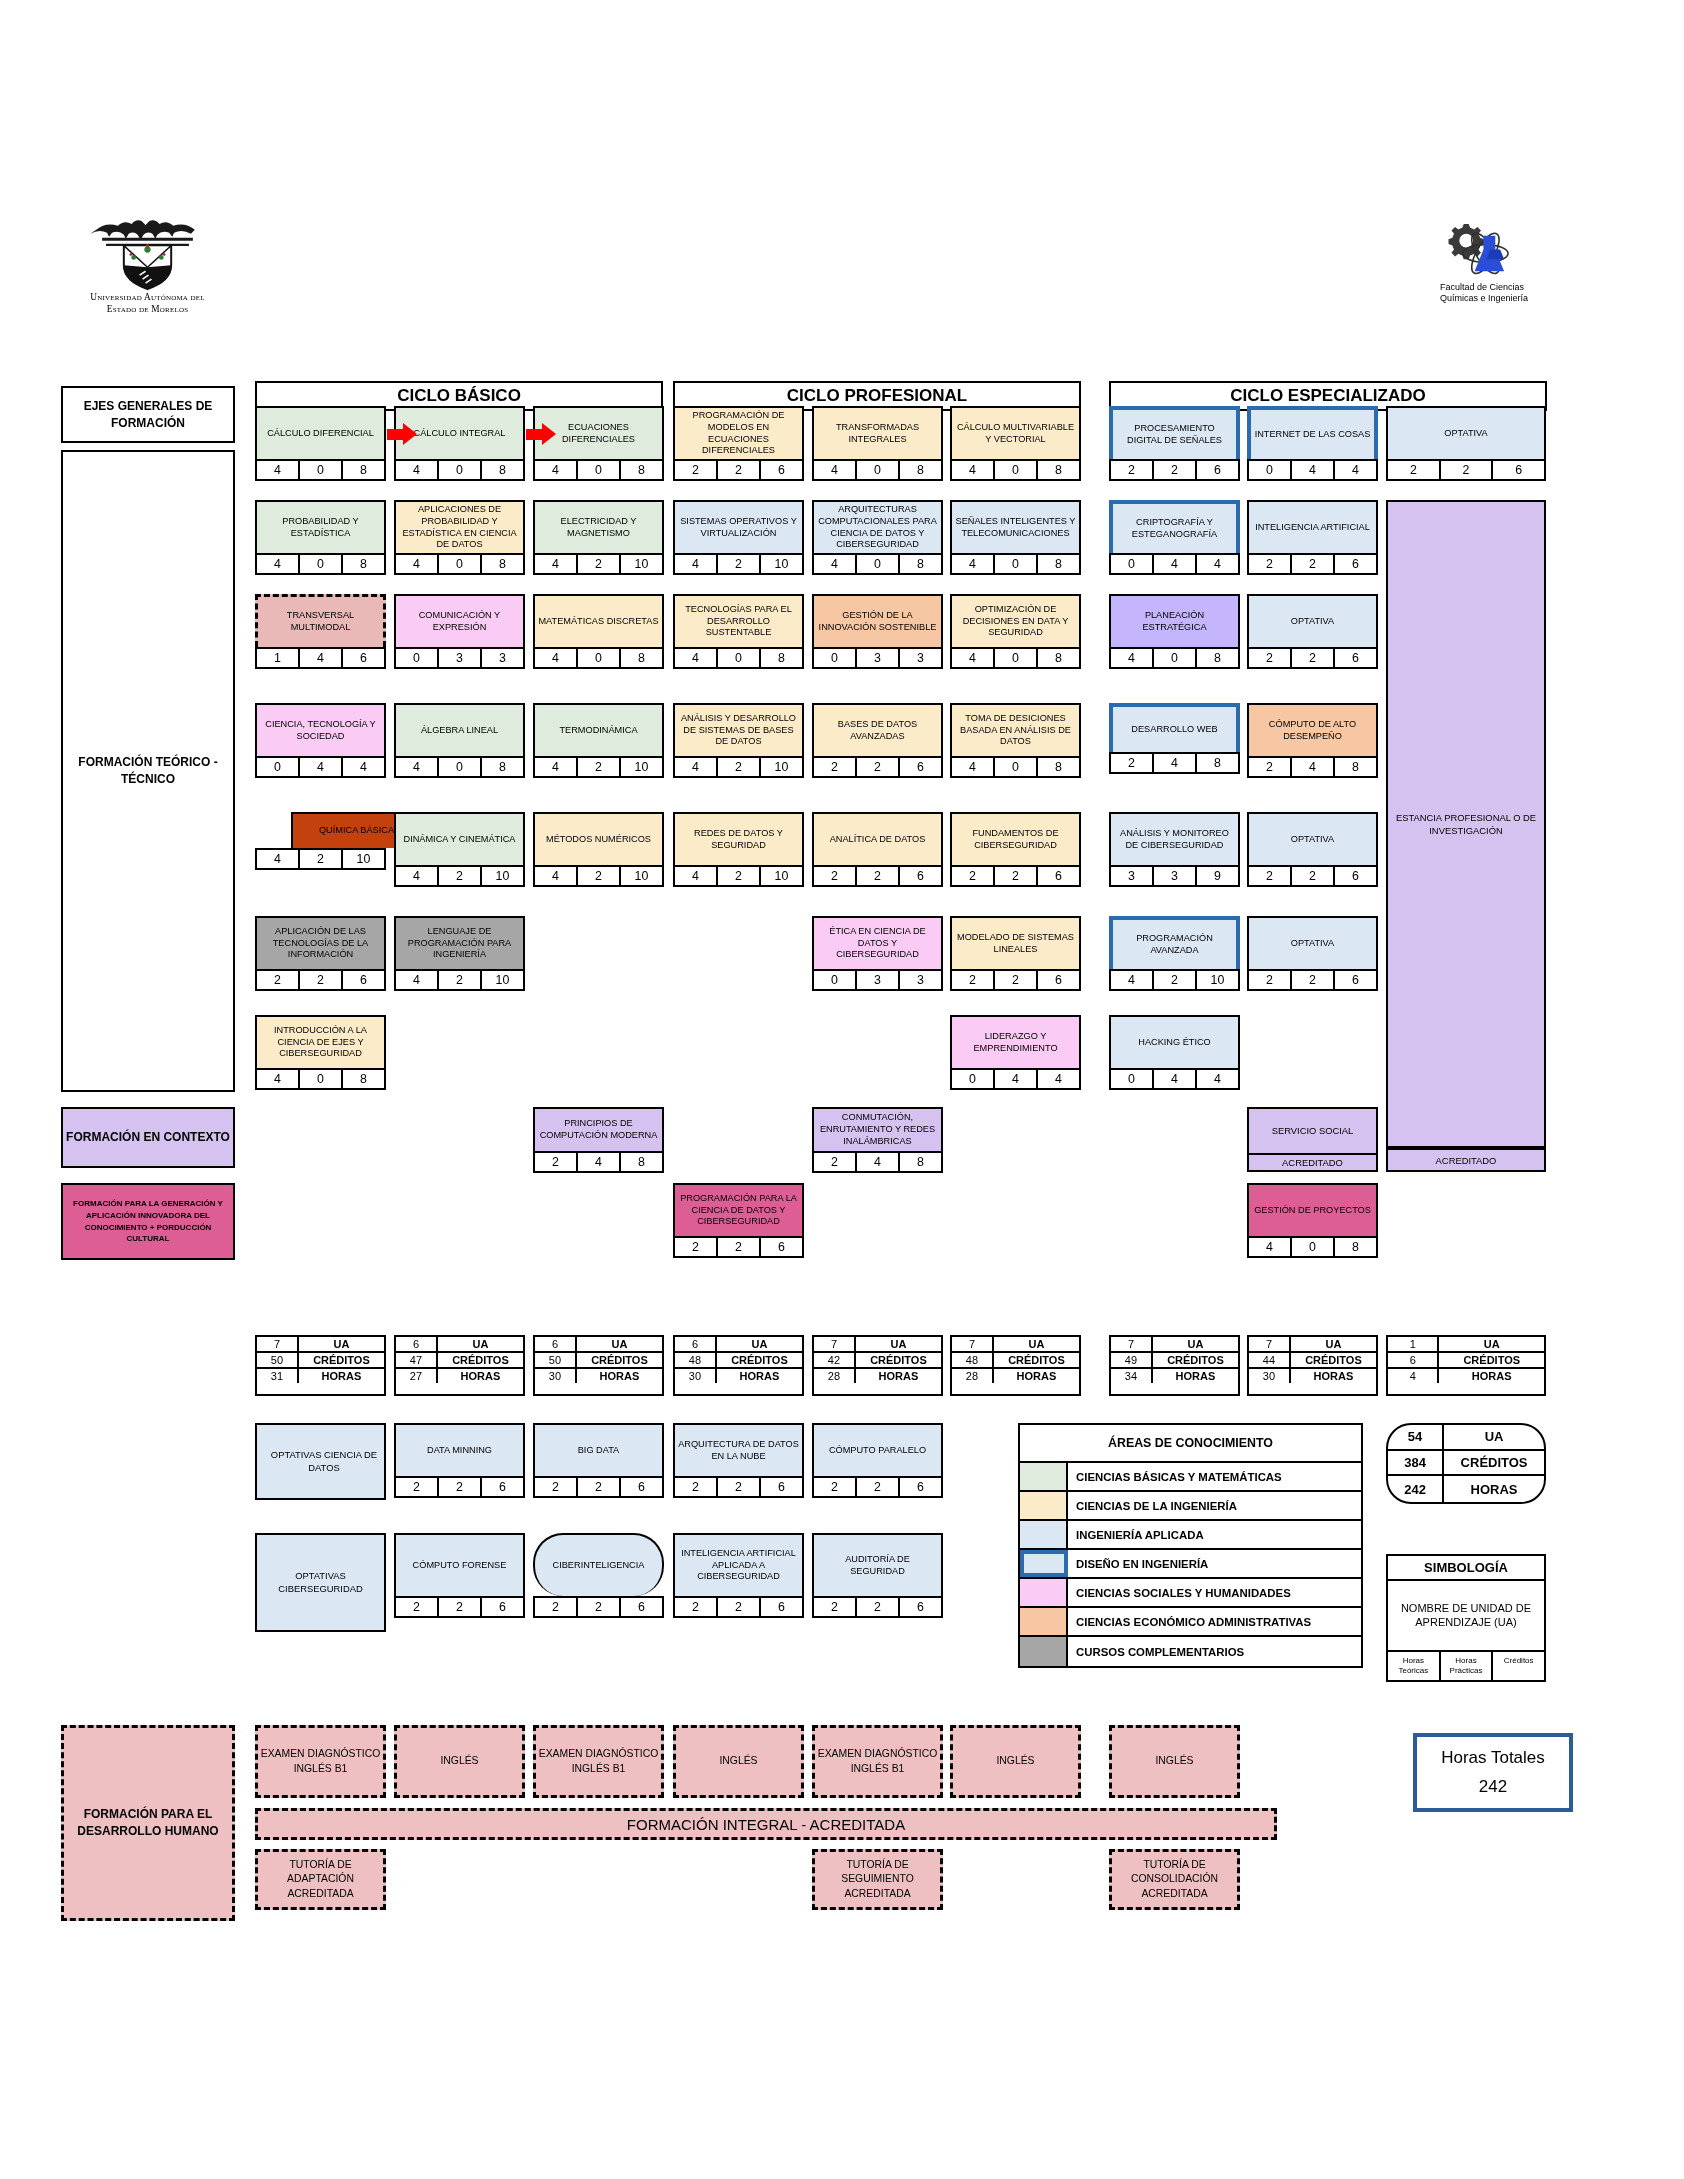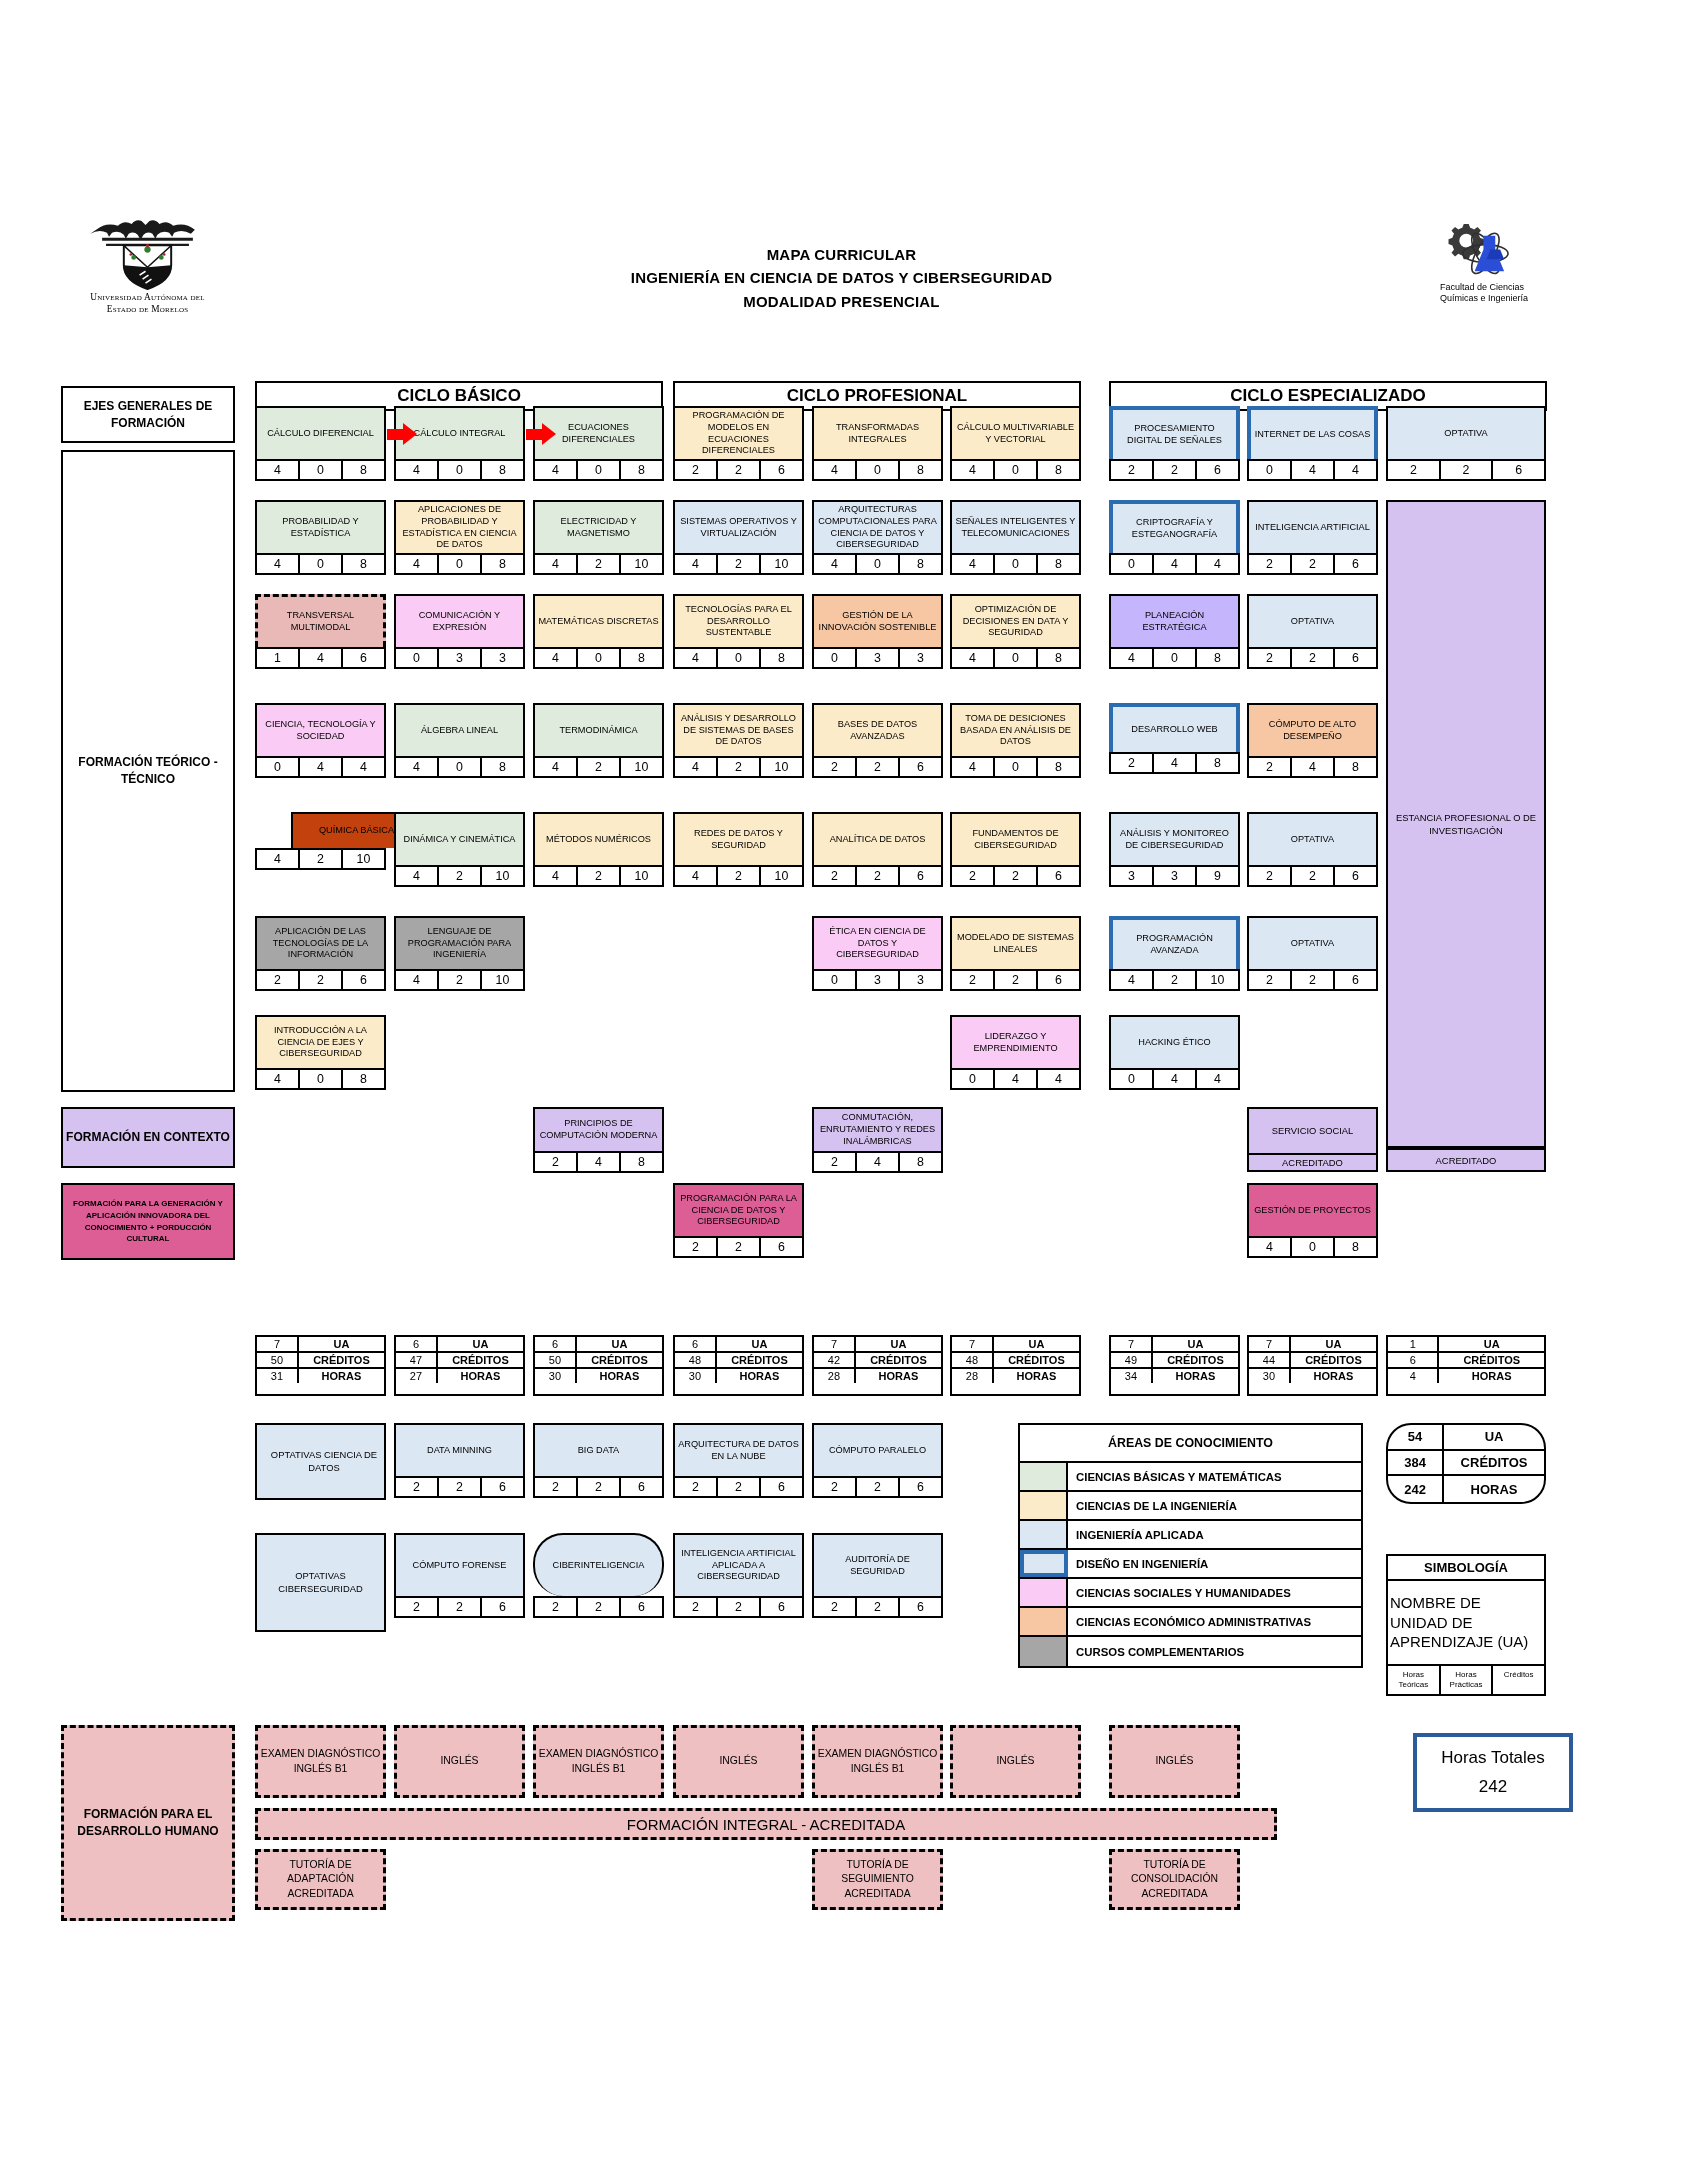--- a/index.html
+++ b/index.html
@@ -69,21 +69,21 @@
   .areas .row:last-child { border-bottom:none;border-radius:13px; }
   .areas .sw { width:48px; border-right:2.2px solid #000; }
   .areas .row .lb { flex:1; display:flex; align-items:center; padding-left:8px;
                     font-size:11.4px; font-weight:bold; }
   .areas .row.outline .sw { border:4px solid #2B6CB0; border-right-width:4px; }
 
   
   .simb { position:absolute; border:2.2px solid #000; }
   .simb .t { text-align:center; font-size:13px; font-weight:bold; padding:4px 0;
              border-bottom:2.2px solid #000;}
-  .simb .n { font-size:15px; line-height:1.3; padding:12px 2px;
+  .simb .n { text-align:center; font-size:11px; line-height:1.3; padding:20px 2px;
              border-bottom:2.2px solid #000;}
   .simb .h { display:flex; }
   .simb .h div { flex:1; border-right:2.2px solid #000; text-align:center;
                  font-size:8px; line-height:1.25; padding:4px 1px; }
   .simb .h div:last-child { border-right:none; }
 
   .horastot { position:absolute; border:4px solid #2B5C99; display:flex; flex-direction:column;
      align-items:center; justify-content:center; background:#fff; }
   .horastot .a { font-size:17px; }
   .horastot .b { font-size:17px; margin-top:9px; }
@@ -156,25 +156,20 @@
       <ellipse cx="40" cy="34" rx="23" ry="9" fill="none" stroke="#2f2f2f" stroke-width="1.6"></ellipse>
       <ellipse cx="40" cy="34" rx="23" ry="9" fill="none" stroke="#2f2f2f" stroke-width="1.6" transform="rotate(60 40 34)"></ellipse>
       <ellipse cx="40" cy="34" rx="23" ry="9" fill="none" stroke="#2f2f2f" stroke-width="1.6" transform="rotate(-60 40 34)"></ellipse>
       <path d="M38 16 h12 v14 l9 22 h-30 l9-22 z" fill="#2a4fd6"></path>
       <path d="M41 40 h18 l-4-10 h-10 z" fill="#1b3bb8"></path>
     </svg>
     <div class="txt"><span>Facultad de Ciencias</span><br>
     <span>Químicas e Ingeniería</span></div>
   </div>
 
-  <div class="hdr-title">
-    <div>MAPA CURRICULAR</div>
-    <div>INGENIERÍA EN CIENCIA DE DATOS Y CIBERSEGURIDAD</div>
-    <div>MODALIDAD PRESENCIAL</div>
-  </div>
 
   <div id="dyn">
       <div class="bx eje" style="left: 61px; top: 386px; width: 174px; height: 57px;">
         <span>EJES GENERALES DE FORMACIÓN</span>
       </div>
       <div class="bx cyc" style="left: 255px; top: 381px; width: 408px; height: 30px;">
         <span>CICLO BÁSICO</span>
       </div>
       <div class="bx cyc" style="left: 673px; top: 381px; width: 408px; height: 30px;">
         <span>CICLO PROFESIONAL</span>

